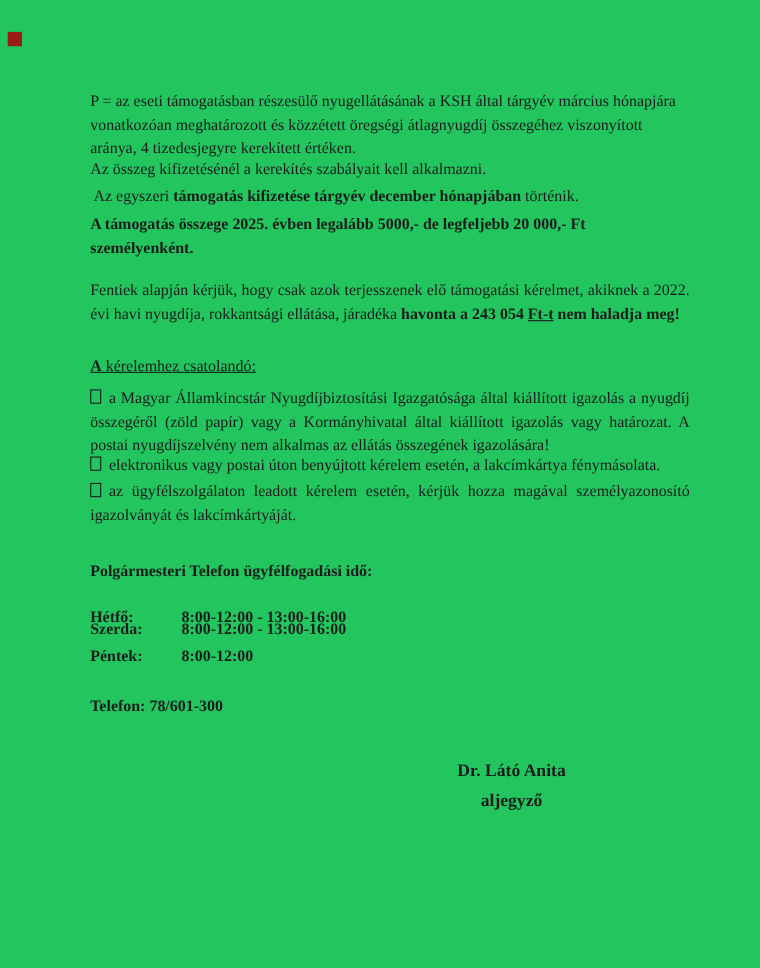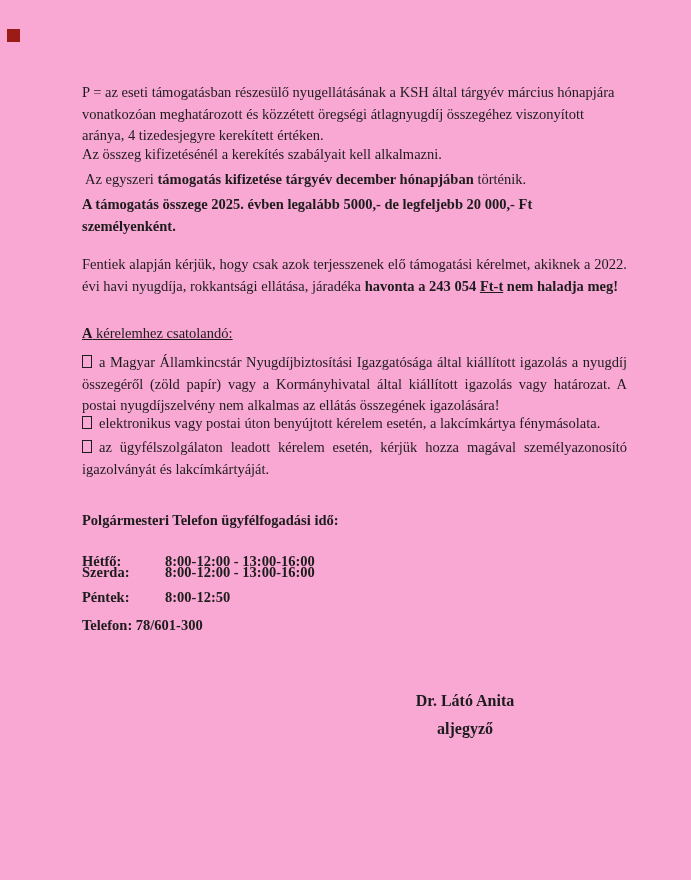--- a/index.html
+++ b/index.html
@@ -1,20 +1,20 @@
 <!DOCTYPE html>
 <html><head>
 <meta charset="utf-8">
 <style>
   html, body { margin: 0; padding: 0; background: #ffffff; }
   .page {
     position: relative;
     width: 691px;
     height: 880px;
-    background: #f9a8d4;
+    background: #22c55e;
     font-family: "Liberation Serif", serif;
     color: #1c1c1c;
     overflow: hidden;
   }
   .para {
     position: absolute;
     left: 82px;
     width: 545px;
     font-size: 14.5px;
     line-height: 21.5px;
@@ -60,21 +60,21 @@
   #p4 { top: 194px; }
   #p5 { top: 254px; }
   #att-heading { top: 323px; }
   #att-item-0 { top: 352px; }
   #att-item-1 { top: 413px; }
   #att-item-2 { top: 437px; }
   #oh-heading { top: 510px; }
   #oh-row-0 { top: 513px; margin-top: 38px; }
   #oh-row-1 { top: 562px; }
   #oh-row-2 { top: 587px; }
-  #oh-phone { top: 615px; }
+  #oh-phone { top: 632px; }
   #sig-name { top: 692px; }
   #sig-title { top: 720px; }
 </style>
 </head>
 <body>
 
 <div class="page" style="color: rgb(28, 28, 28);">
 
   <div class="marker" id="red-marker" style="background: rgb(155, 27, 23);"></div>
 
@@ -120,21 +120,21 @@
 
   <p class="para" id="oh-row-0">
     <span class="day">Hétfő:</span><span class="time">8:00-12:00 - 13:00-16:00</span>
   </p>
 
   <p class="para" id="oh-row-1">
     <span class="day">Szerda:</span><span class="time">8:00-12:00 - 13:00-16:00</span>
   </p>
 
   <p class="para" id="oh-row-2">
-    <span class="day">Péntek:</span><span class="time">8:00-12:50</span>
+    <span class="day">Péntek:</span><span class="time">8:00-12:00</span>
   </p>
 
   <p class="para b" id="oh-phone">
     <span>Telefon: 78/601-300</span>
   </p>
 
   <p class="sig" id="sig-name">
     <span>Dr. Látó Anita</span>
   </p>
 

